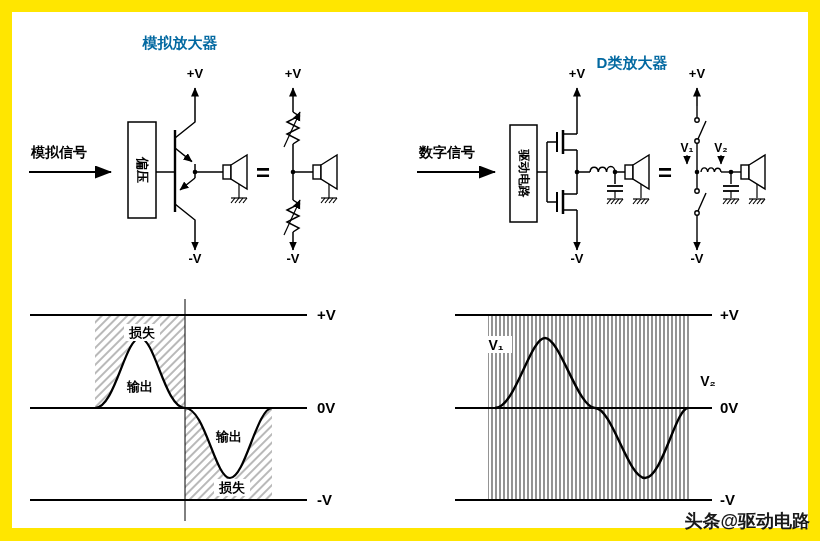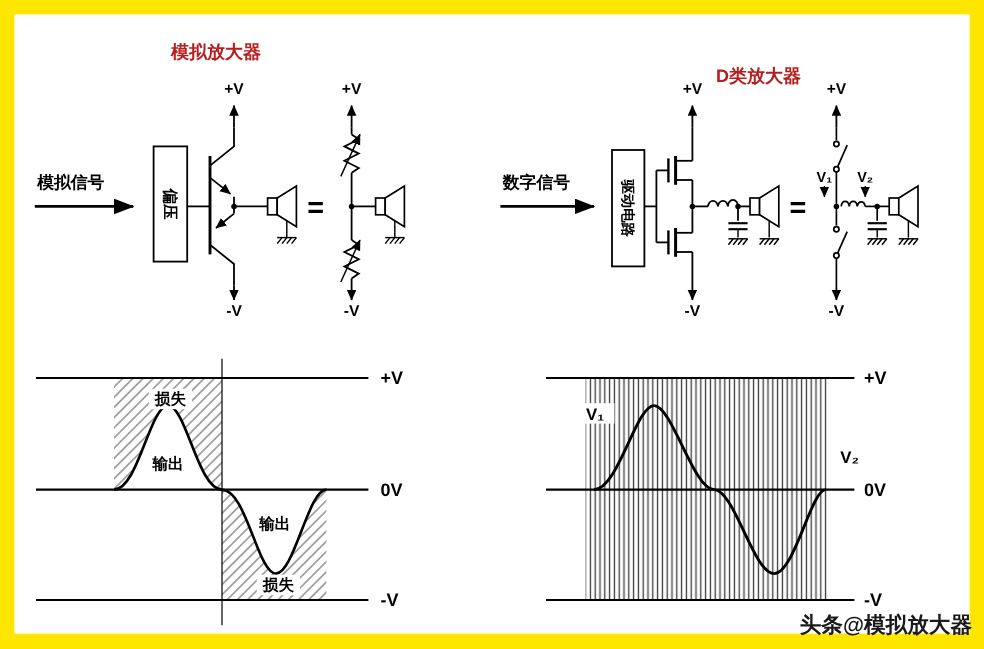--- a/index.html
+++ b/index.html
@@ -1,20 +1,20 @@
 <!DOCTYPE html>
 <html><head>
 <meta charset="utf-8">
 <style>
   html,body{margin:0;padding:0;}
   #frame{position:relative;width:820px;height:541px;background:#ffe600;overflow:hidden;
          font-family:"Liberation Sans","DejaVu Sans",sans-serif;}
   #canvas{position:absolute;left:12px;top:12px;width:796px;height:516px;background:#ffffff;}
   .abs{position:absolute;}
-  .title{font-size:15px;font-weight:700;color:#b91c1c;text-align:center;}
+  .title{font-size:15px;font-weight:700;color:#0369a1;text-align:center;}
   svg{position:absolute;overflow:visible;}
   svg text{stroke:none;fill:#000;}
   .cn{font-size:14px;font-weight:700;}
   .cnr{font-size:13px;font-weight:700;}
   .lbl{font-size:13px;font-weight:700;}
   .lbl-lg{font-size:15px;font-weight:700;}
   .eq{font-size:24px;font-weight:700;}
   .wm{position:absolute;right:10px;bottom:8px;font-size:18px;font-weight:700;color:#1a1a1a;z-index:9;}
 </style>
 </head>
@@ -266,14 +266,14 @@
     <path d="M45,113 C65,113 80,43 95,43 C110,43 128,113 145,113 C162,113 178,183 195,183 C212,183 226,113 238,113" fill="none" stroke="#000" stroke-width="2.4"></path>
     <rect x="30" y="41" width="32" height="17" fill="#fff" stroke="none"></rect>
     <text class="cn" x="46" y="55" text-anchor="middle">V₁</text>
     <rect x="243" y="77" width="30" height="17" fill="#fff" stroke="none"></rect>
     <text class="cn" x="258" y="91" text-anchor="middle">V₂</text>
     <text class="lbl-lg" x="270" y="25">+V</text>
     <text class="lbl-lg" x="270" y="118">0V</text>
     <text class="lbl-lg" x="270" y="210">-V</text>
   </svg>
 
-  <div class="wm">头条@模拟放大器</div>
+  <div class="wm">头条@驱动电路</div>
 </div>
 
 </body></html>

